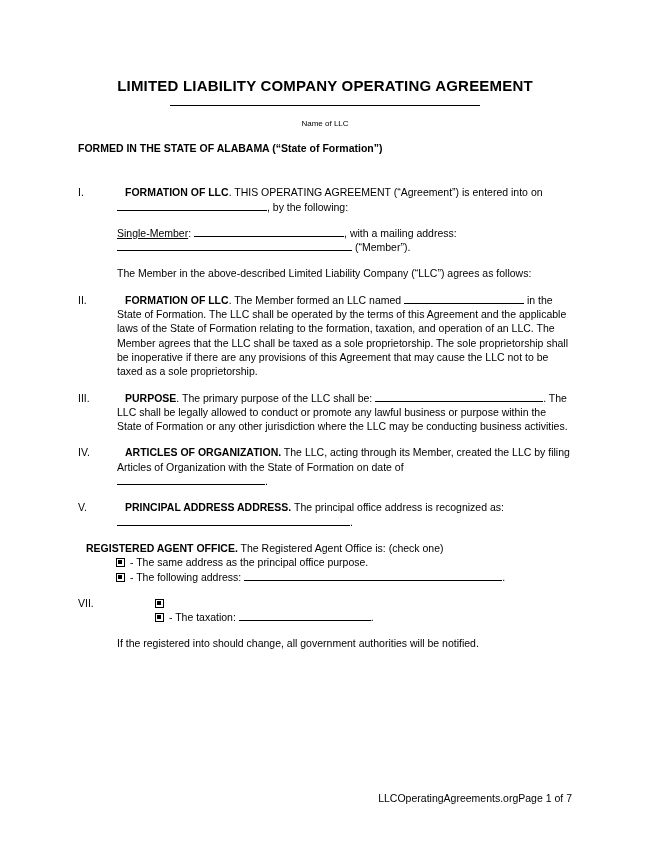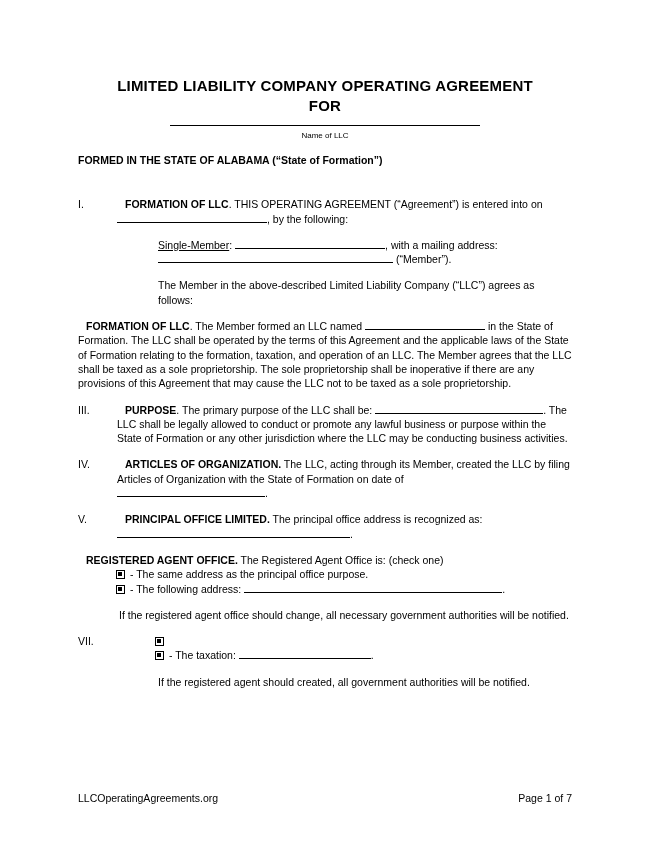--- a/index.html
+++ b/index.html
@@ -26,28 +26,28 @@
   .name-line {
     width: 310px;
     margin: 8px auto 0 auto;
     border-bottom: 1.3px solid #000;
     height: 1px;
   }
   .caption {
     text-align: center;
     font-size: 8px;
     line-height: 10px;
-    margin-top: 5px;
+    margin-top: 13px;
   }
   .formed { margin-top: 12px; font-weight: bold; }
   .sections { margin-top: 30px; }
   .section { display: flex; margin-bottom: 12px; }
   .section .num { width: 39px; flex: none; }
   .section .bodycol { flex: 1; min-width: 0; }
-  .para.gap { margin-top: 12px; margin-left: 41px; }
+  .para.gap { margin-top: 12px; }
   b { font-weight: bold; padding-left: 8px; }
   .ul { text-decoration: underline; }
   .blank {
     display: inline-block;
     height: 10px;
     border-bottom: 1.2px solid #000;
   }
   .w150 { width: 150px; }
   .w148 { width: 148px; }
   .w235 { width: 235px; }
@@ -75,51 +75,51 @@
     width: 4px;
     height: 4px;
     background: #000;
   }
   .footer {
     position: absolute;
     left: 78px;
     right: 78px;
     bottom: 36px;
     display: flex;
-    justify-content: space-between;
+    justify-content: flex-end;
     font-size: 10.5px;
   }
 </style>
 </head>
 <body>
 
 <div class="page">
 
   <div class="title">
     <div>LIMITED LIABILITY COMPANY OPERATING AGREEMENT</div>
-    <div>FOR</div>
   </div>
 
   <div class="name-line"></div>
   <div class="caption">Name of LLC</div>
 
   <div class="formed">FORMED IN THE STATE OF ALABAMA (“State of Formation”)</div>
 
   <div class="sections">
 
     <div class="section">
       <div class="num">I.</div>
       <div class="bodycol">
         <div class="para"><b>FORMATION OF LLC</b><span>. THIS OPERATING AGREEMENT (“Agreement”) is entered into on </span><span class="blank w150"></span><span>, by the following:</span></div>
         <div class="para gap"><span class="ul">Single-Member</span><span>: </span><span class="blank w150"></span><span>, with a mailing address:</span><br><span class="blank w235"></span><span> (“Member”).</span></div>
         <div class="para gap">The Member in the above-described Limited Liability Company (“LLC”) agrees as follows:</div>
       </div>
     </div>
 
     <div class="section">
+      <div class="num">II.</div>
       <div class="bodycol">
         <div class="para"><b>FORMATION OF LLC</b><span>. The Member formed an LLC named </span><span class="blank w120"></span><span> in the State of Formation. The LLC shall be operated by the terms of this Agreement and the applicable laws of the State of Formation relating to the formation, taxation, and operation of an LLC. The Member agrees that the LLC shall be taxed as a sole proprietorship. The sole proprietorship shall be inoperative if there are any provisions of this Agreement that may cause the LLC not to be taxed as a sole proprietorship.</span></div>
       </div>
     </div>
 
     <div class="section">
       <div class="num">III.</div>
       <div class="bodycol">
         <div class="para"><b>PURPOSE</b><span>. The primary purpose of the LLC shall be: </span><span class="blank w168"></span><span>. The LLC shall be legally allowed to conduct or promote any lawful business or purpose within the State of Formation or any other jurisdiction where the LLC may be conducting business activities.</span></div>
       </div>
@@ -128,39 +128,38 @@
     <div class="section">
       <div class="num">IV.</div>
       <div class="bodycol">
         <div class="para"><b>ARTICLES OF ORGANIZATION.</b><span> The LLC, acting through its Member, created the LLC by filing Articles of Organization with the State of Formation on date of</span><br><span class="blank w148"></span><span>.</span></div>
       </div>
     </div>
 
     <div class="section">
       <div class="num">V.</div>
       <div class="bodycol">
-        <div class="para"><b>PRINCIPAL OFFICE LIMITED.</b><span> The principal office address is recognized as:</span><br><span class="blank w233"></span><span>.</span></div>
+        <div class="para"><b>PRINCIPAL ADDRESS ADDRESS.</b><span> The principal office address is recognized as:</span><br><span class="blank w233"></span><span>.</span></div>
       </div>
     </div>
 
     <div class="section">
       <div class="bodycol">
         <div class="para"><b>REGISTERED AGENT OFFICE.</b><span> The Registered Agent Office is: (check one)</span></div>
         <div class="para checkrow"><span class="checkbox"></span><span> - The same address as the principal office purpose.</span></div>
         <div class="para checkrow"><span class="checkbox"></span><span> - The following address: </span><span class="blank w258"></span><span>.</span></div>
-        <div class="para gap">If the registered agent office should change, all necessary government authorities will be notified.</div>
       </div>
     </div>
 
     <div class="section">
       <div class="num">VII.</div>
       <div class="bodycol">
         <div class="para checkrow"><span class="checkbox"></span></div>
         <div class="para checkrow"><span class="checkbox"></span><span> - The taxation: </span><span class="blank w132"></span><span>.</span></div>
-        <div class="para gap">If the registered agent should created, all government authorities will be notified.</div>
+        <div class="para gap">If the registered into should change, all government authorities will be notified.</div>
       </div>
     </div>
 
   </div>
 
   <div class="footer">
     <span>LLCOperatingAgreements.org</span>
     <span>Page 1 of 7</span>
   </div>
 

